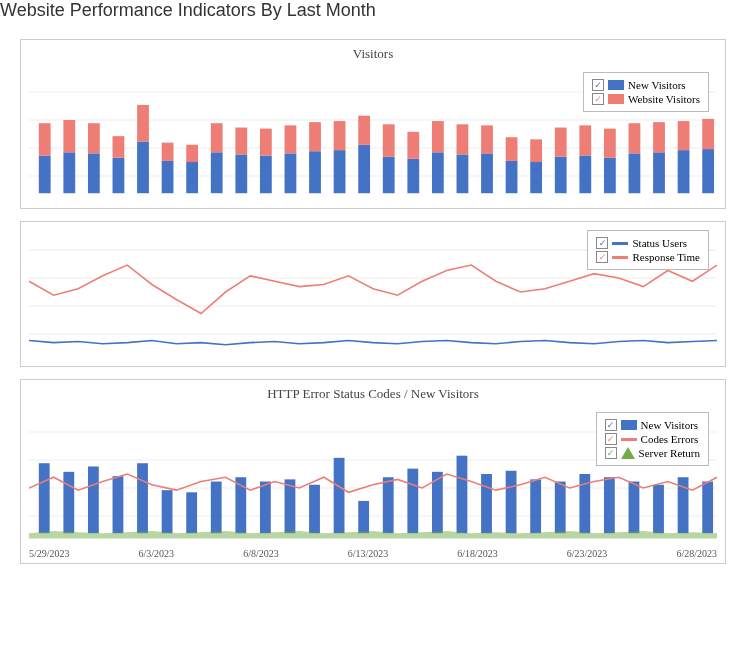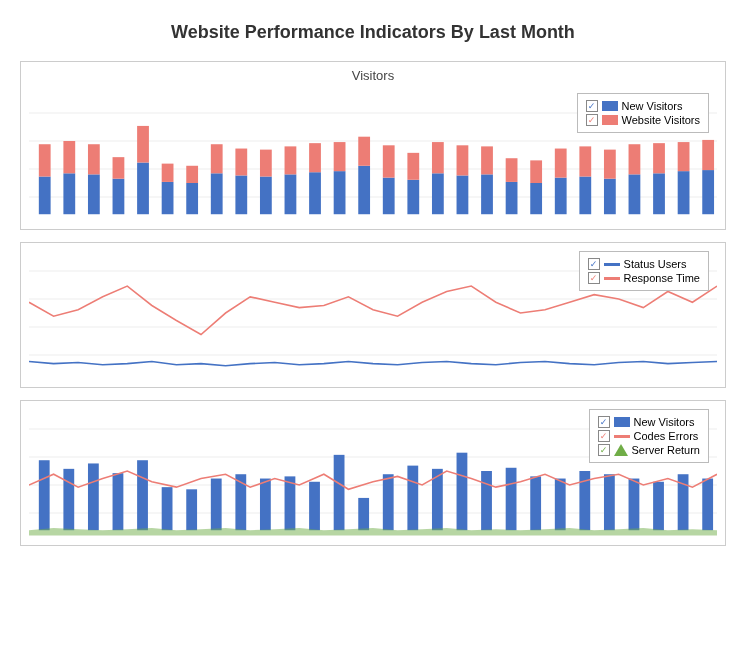--- a/index.html
+++ b/index.html
@@ -4,31 +4,31 @@
   <style>
     * { box-sizing: border-box; margin: 0; padding: 0; }
     body {
       background: #fff;
       font-family: 'Segoe UI', Arial, sans-serif;
       width: 746px;
       min-height: 651px;
       overflow-x: hidden;
     }
     .page-title {
-      text-align: center;
       font-size: 18px;
-      font-weight: 700;
+      font-weight: 400;
       color: #333;
-      padding: 22px 0 10px 0;
+      padding: 0 0 10px 0;
     }
     .chart-section {
       margin: 8px 20px 12px 20px;
       border: 1px solid #ccc;
       background: #fff;
       position: relative;
+      font-family: Liberation Serif, serif;
     }
     .chart-title {
       text-align: center;
       font-size: 13px;
       color: #444;
       padding: 6px 0 2px 0;
     }
     .chart-area {
       position: relative;
       height: 140px;
@@ -241,20 +241,21 @@
       <div class="legend-item">
         <div class="legend-checkbox" style="color:#ED7D75;">✓</div>
         <div class="legend-color-line" style="background:#ED7D75;"></div>
         <span>Response Time</span>
       </div>
     </div>
   </div>
 </div>
 
 <div class="chart-section">
+  <div class="chart-title">HTTP Error Status Codes / New Visitors</div>
   <div class="chart-area">
     <svg viewBox="0 0 700 130" preserveAspectRatio="none">
 
       <line x1="0" y1="26" x2="700" y2="26" class="grid-lines"></line>
       <line x1="0" y1="52" x2="700" y2="52" class="grid-lines"></line>
       <line x1="0" y1="78" x2="700" y2="78" class="grid-lines"></line>
       <line x1="0" y1="104" x2="700" y2="104" class="grid-lines"></line>
 
       <rect x="10" y="55" width="11" height="65" class="bar-new"></rect>
       <rect x="35" y="63" width="11" height="57" class="bar-new"></rect>
@@ -307,13 +308,22 @@
         <span>Codes Errors</span>
       </div>
       <div class="legend-item">
         <div class="legend-checkbox" style="color:#70AD47;">✓</div>
         <div style="width:0;height:0;border-left:7px solid transparent;border-right:7px solid transparent;border-bottom:12px solid #70AD47;display:inline-block;"></div>
         <span>Server Return</span>
       </div>
     </div>
   </div>
 
+  <div class="x-axis-labels">
+    <span>5/29/2023</span>
+    <span>6/3/2023</span>
+    <span>6/8/2023</span>
+    <span>6/13/2023</span>
+    <span>6/18/2023</span>
+    <span>6/23/2023</span>
+    <span>6/28/2023</span>
+  </div>
 </div>
 
 </body></html>

